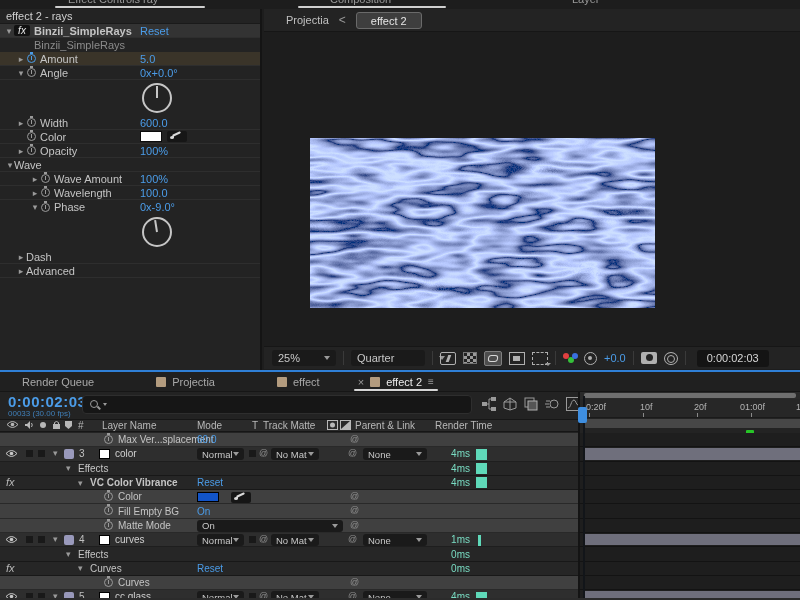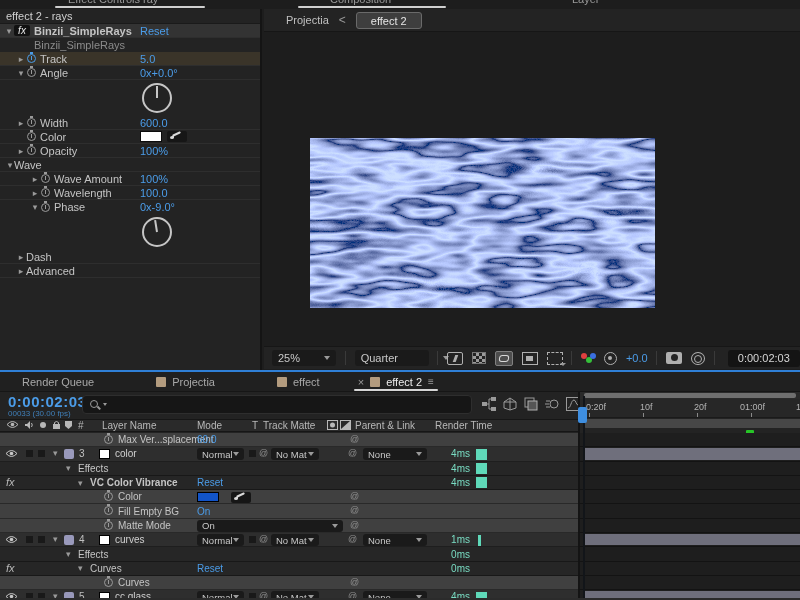--- a/index.html
+++ b/index.html
@@ -38,21 +38,21 @@
   .dropper::after { content:""; position:absolute; left:3px; top:5px; width:4px; height:3px; background:#d8d8d8; border-radius:50% 0 50% 50%; }
 
   
   .viewer { position:absolute; left:264px; top:9px; width:536px; height:361px; background:#1d1d1d; }
   .crumbbar { height:23px; background:#232323; border-bottom:1px solid #161616; display:flex; align-items:center; padding-left:22px; }
   .crumb-comp { color:#c0c0c0; }
   .crumb-sep { color:#9a9a9a; margin:0 10px; font-size:12px; }
   .crumb-chip { background:#3e3e3e; border:1px solid #6a6a6a; border-radius:3px; color:#e6e6e6; padding:1px 14px; height:17px; line-height:14px; }
   .stage { position:relative; height:314px; background:#1d1d1d; }
   .comp-image { position:absolute; left:46px; top:106px; width:345px; height:170px; background:#000; }
-  .vtoolbar { position:relative; height:23px; background:#232323; border-top:1px solid #161616; display:flex; align-items:center; gap:7px; padding-left:8px;justify-content:space-between; }
+  .vtoolbar { position:relative; height:23px; background:#232323; border-top:1px solid #161616; display:flex; align-items:center; gap:7px; padding-left:8px; }
   .dd { background:#1a1a1a; border-radius:3px; height:16px; display:flex; align-items:center; justify-content:space-between; padding:0 6px; color:#c8c8c8; }
   .dd.zoomdd { width:64px; }
   .dd.resdd { width:74px;gap:45px; }
   .dd-arrow { width:0; height:0; border-left:3.5px solid transparent; border-right:3.5px solid transparent; border-top:4px solid #9a9a9a; }
   .vsep { width:1px; height:14px; background:#3a3a3a; }
   .vicon { width:16px; height:13px; position:relative; flex:none; }
   .icon-monitor { border:1px solid #b0b0b0; border-radius:2px; }
   .icon-monitor::before { content:""; position:absolute; left:6px; top:2px; width:3px; height:7px; background:#b0b0b0; transform:skewX(-20deg); }
   .icon-checker { width:14px; height:12px;
     background-image:linear-gradient(45deg,#9a9a9a 25%,transparent 25%,transparent 75%,#9a9a9a 75%),linear-gradient(45deg,#9a9a9a 25%,transparent 25%,transparent 75%,#9a9a9a 75%);
@@ -177,21 +177,21 @@
       <span class="lbl" style="font-weight:bold;">Binzii_SimpleRays</span>
       <span class="val">Reset</span>
     </div>
     <div class="fxrow dim noline" style="padding-left:34px;">
         <span class="lbl">Binzii_SimpleRays</span>
       </div>
 
     <div class="fxrow selected" style="padding-left:16px;">
       <span class="chev">▸</span>
       <span class="sw blue"></span>
-      <span class="lbl">Track</span>
+      <span class="lbl">Amount</span>
       <span class="val">5.0</span>
     </div>
     <div class="fxrow" style="padding-left:16px;">
       <span class="chev">▾</span>
       <span class="sw"></span>
       <span class="lbl">Angle</span>
       <span class="val">0x+0.0°</span>
     </div>
     <div class="fxrow dialwrap noline">
       <div class="dial">

